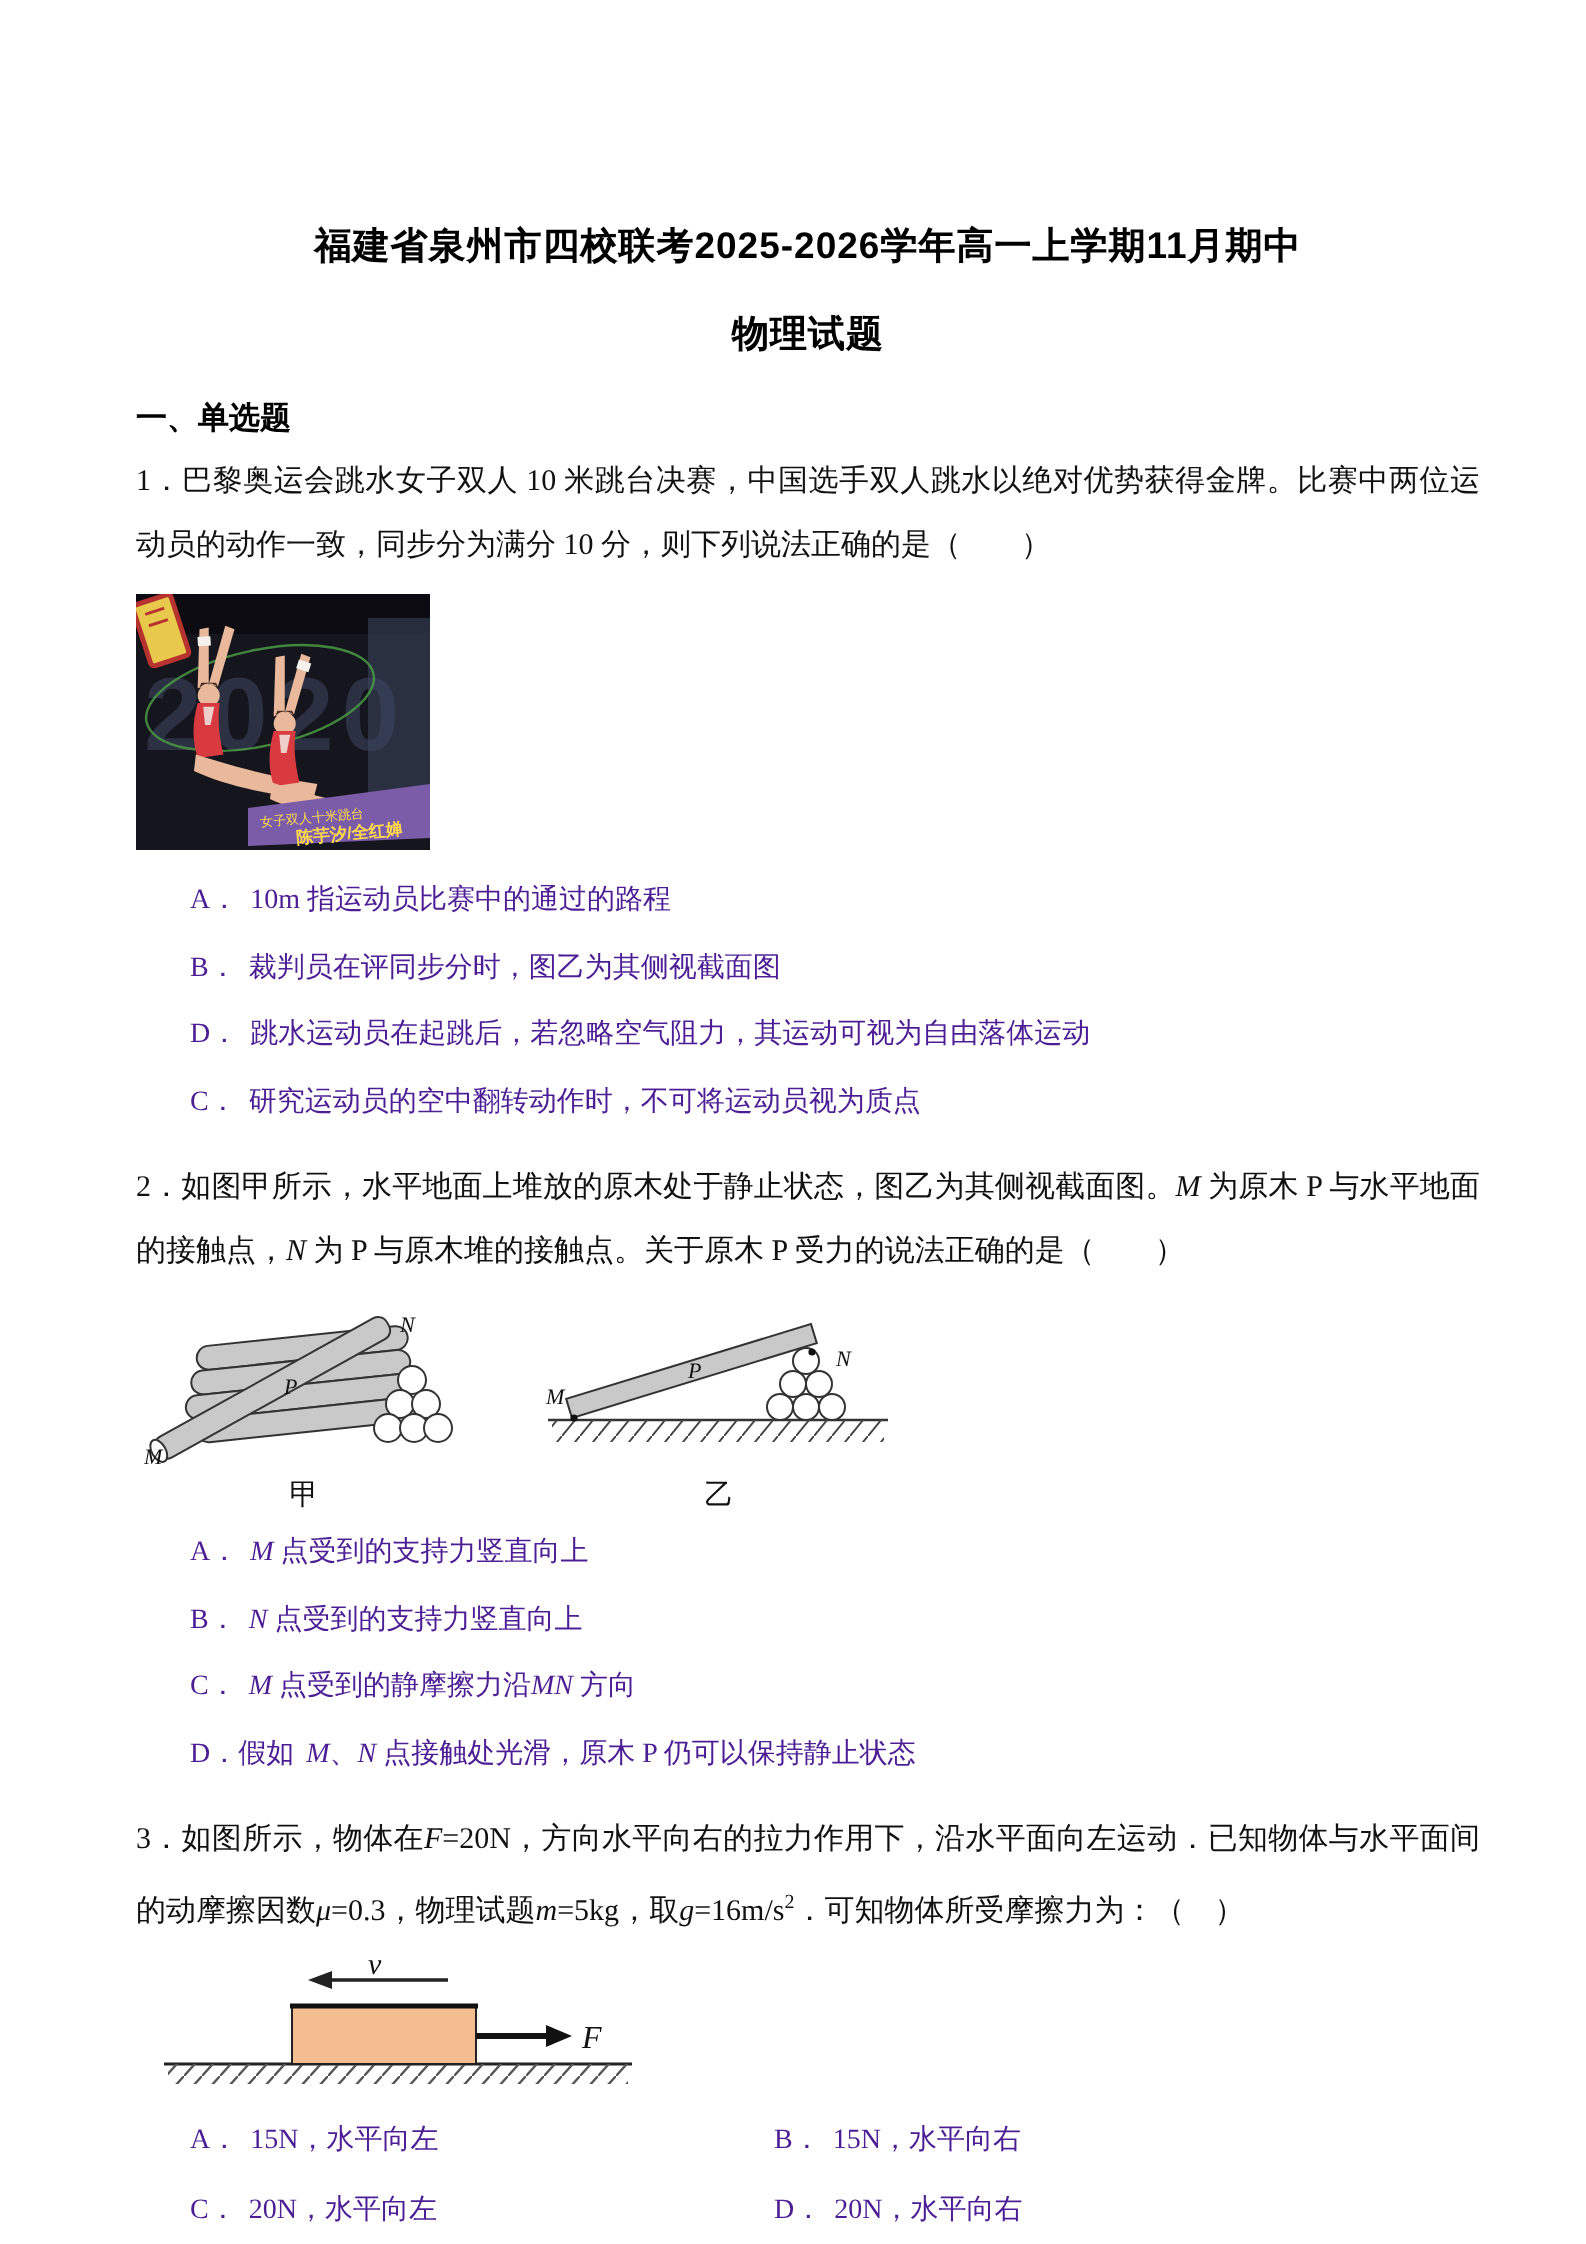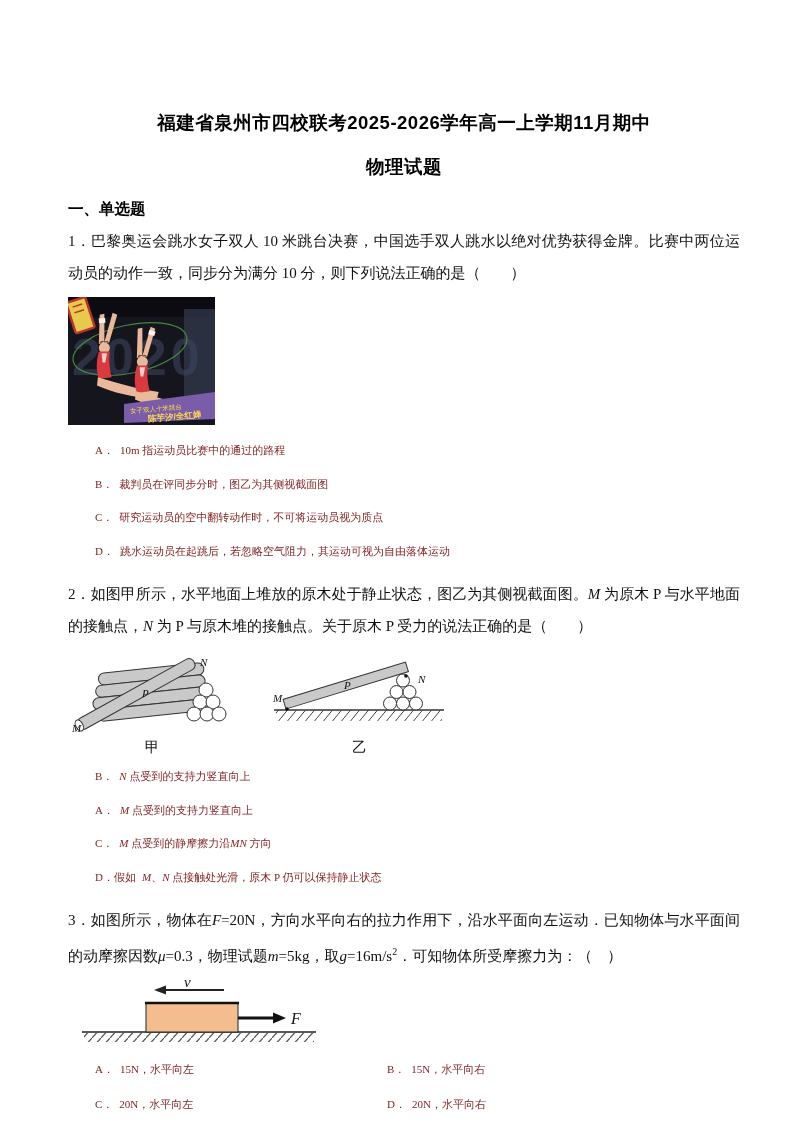--- a/index.html
+++ b/index.html
@@ -20,21 +20,21 @@
     font-weight:700; font-size:15.5px; color:#000;
   }
 
   .stem { font-size:15px; line-height:32px; text-align:justify; margin-top:5px; color:#111; }
   .q2 .stem, .q3 .stem { margin-top:10px; }
 
   .var { font-style:italic; font-family:"Liberation Serif", serif; }
   sup.exp { font-size:10px; }
 
   .options { margin-top:3px; }
-  .opt { font-size:11px; line-height:33.5px; padding-left:27px; color:#7f1d1d; }
+  .opt { font-size:14px; line-height:33.5px; padding-left:27px; color:#4c1d95; }
   .opt .lbl { margin-right:6px; }
 
   .photo-wrap { margin:8px 0 9px 0; width:147px; height:128px; }
   .photo-wrap svg { display:block; }
 
   .figs-row { display:flex; align-items:flex-end; gap:40px; margin:10px 0 0 4px; }
   .fig { display:flex; flex-direction:column; align-items:center; }
   .fig-caption { font-size:14.5px; margin-top:4px; color:#111; font-family:"Liberation Sans", sans-serif; }
 
   .q3-fig { margin:6px 0 2px 6px; }
@@ -97,22 +97,22 @@
           <polygon points="56,107 147,95 147,122 56,126" fill="#7a5ca8"></polygon>
           <text x="62" y="113" font-size="6.5" font-family="Liberation Sans, sans-serif" transform="rotate(-5 100 112)" fill="#ffd94d">女子双人十米跳台</text>
           <text x="80" y="123" font-size="8.5" font-family="Liberation Sans, sans-serif" font-weight="700" transform="rotate(-5 100 120)" fill="#ffd94d">陈芋汐/全红婵</text>
         </g>
       </svg>
     </div>
 
     <div class="options">
       <div class="opt"><span class="lbl">A．</span><span>10m 指运动员比赛中的通过的路程</span></div>
       <div class="opt"><span class="lbl">B．</span><span>裁判员在评同步分时，图乙为其侧视截面图</span></div>
+      <div class="opt"><span class="lbl">D．</span><span>跳水运动员在起跳后，若忽略空气阻力，其运动可视为自由落体运动</span></div>
       <div class="opt"><span class="lbl">C．</span><span>研究运动员的空中翻转动作时，不可将运动员视为质点</span></div>
-      <div class="opt"><span class="lbl">D．</span><span>跳水运动员在起跳后，若忽略空气阻力，其运动可视为自由落体运动</span></div>
     </div>
   </div>
 
   <div class="q2">
     <div class="stem">
       <span>2．如图甲所示，水平地面上堆放的原木处于静止状态，图乙为其侧视截面图。</span><span class="var">M</span><span> 为原木 P 与水平地面的接触点，</span><span class="var">N</span><span> 为 P 与原木堆的接触点。关于原木 P 受力的说法正确的是（　　）</span>
     </div>
 
     <div class="figs-row">
 
@@ -167,22 +167,22 @@
           <circle cx="134" cy="24" r="1.8" fill="#111"></circle>
           <text x="1" y="50" font-size="11" font-style="italic" fill="#111">M</text>
           <text x="146" y="31" font-size="11" font-style="italic" fill="#111">N</text>
           <text x="72" y="37" font-size="11" font-style="italic" fill="#111">P</text>
         </svg>
         <div class="fig-caption">乙</div>
       </div>
     </div>
 
     <div class="options">
+      <div class="opt"><span class="lbl">A．</span><span class="var">M</span><span> 点受到的支持力竖直向上</span></div>
       <div class="opt"><span class="lbl">B．</span><span class="var">N</span><span> 点受到的支持力竖直向上</span></div>
-      <div class="opt"><span class="lbl">A．</span><span class="var">M</span><span> 点受到的支持力竖直向上</span></div>
       <div class="opt"><span class="lbl">C．</span><span class="var">M</span><span> 点受到的静摩擦力沿</span><span class="var">MN</span><span> 方向</span></div>
       <div class="opt"><span class="lbl">D．假如</span><span class="var">M</span><span>、</span><span class="var">N</span><span> 点接触处光滑，原木 P 仍可以保持静止状态</span></div>
     </div>
   </div>
 
   <div class="q3">
     <div class="stem">
       <span>3．如图所示，物体在</span><span class="var">F</span><span>=20N</span><span>，方向水平向右的拉力作用下，沿水平面向左运动．已知物体与水平面间的动摩擦因数</span><span class="var">μ</span><span>=0.3</span><span>，物理试题</span><span class="var">m</span><span>=5kg</span><span>，取</span><span class="var">g</span><span>=16m/s</span><sup class="exp">2</sup><span>．可知物体所受摩擦力为：（　）</span>
     </div>
 

